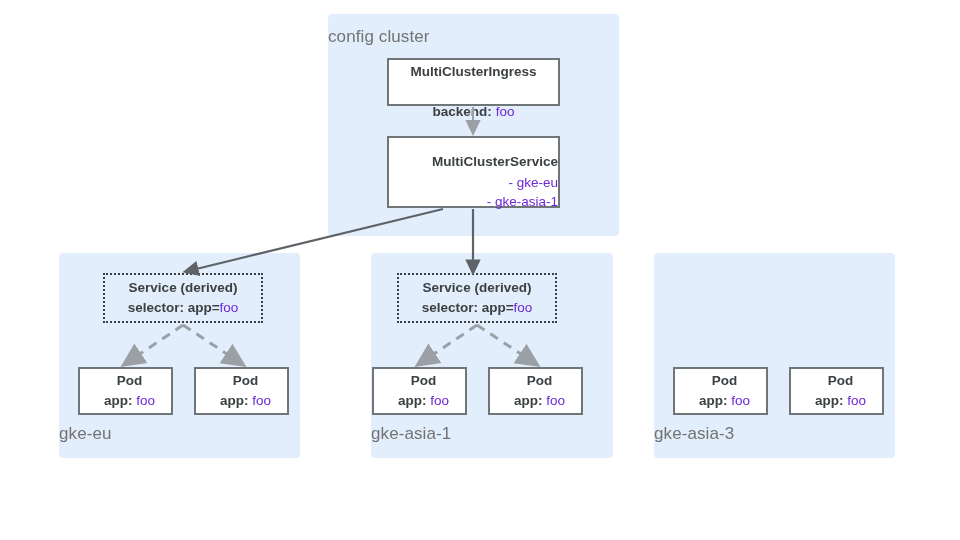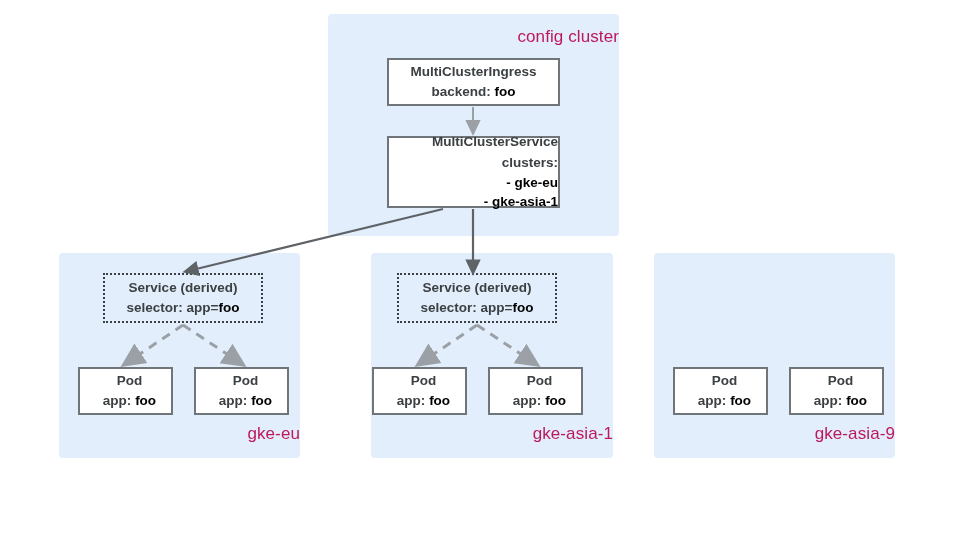--- a/index.html
+++ b/index.html
@@ -18,22 +18,22 @@
   
   .panel {
     position: absolute;
     background: #e2eefb;
     border-radius: 4px;
   }
   .panel-title {
     position: absolute;
     left: 0;
     right: 0;
-    text-align: right;
-    color: #be185d;
+    text-align: left;
+    color: #737373;
     font-size: 17px;
     letter-spacing: 0.1px;
     white-space: nowrap;
   }
   #config-panel { left: 328px; top: 14px; width: 291px; height: 222px; }
   #config-panel .panel-title { top: 13px; }
 
   #panel-eu     { left: 59px;  top: 253px; width: 241px; height: 205px; }
   #panel-asia1  { left: 353px; top: 253px; width: 242px; height: 205px; margin-left: 18px; }
   #panel-asia2  { left: 654px; top: 253px; width: 241px; height: 205px; }
@@ -46,23 +46,23 @@
     border: 2px solid #70757a;
     box-sizing: border-box;
     display: flex;
     flex-direction: column;
     justify-content: center;
     color: #3c4043;
     font-size: 13.5px;
     font-weight: bold;
     line-height: 1.45;
   }
-  .box .center { text-align: center; }
+  .box .center { text-align: center; margin-top: 20px; }
   .box .left   { text-align: left; padding-left: 10px; }
-  .val { color: #000000; font-weight: bold; }
+  .val { color: #6d28d9; font-weight: normal; }
   .indent { padding-left: 18px; }
 
   #mci-box { left: 387px; top: 58px;  width: 173px; height: 48px; }
   #mcs-box { left: 387px; top: 136px; width: 173px; height: 72px; align-items: flex-end; }
   #mcs-box .center { margin-bottom: 1px; }
 
   
   .dotted-box {
     position: absolute;
     background: transparent;
@@ -126,21 +126,20 @@
   <div class="box" id="mci-box">
     <div class="center">MultiClusterIngress</div>
     <div class="center">
       <span>backend:</span>
       <span class="val">foo</span>
     </div>
   </div>
 
   <div class="box" id="mcs-box">
     <div class="center">MultiClusterService</div>
-    <div class="left">clusters:</div>
     <div class="left indent val">- gke-eu</div>
     <div class="left indent val">- gke-asia-1</div>
   </div>
 
   <div class="panel" id="panel-eu">
     <div class="panel-title cluster-label">gke-eu</div>
   </div>
 
   <div class="dotted-box" id="svc-eu">
     <div>Service (derived)</div>
@@ -184,21 +183,21 @@
   </div>
   <div class="pod" id="pod-asia1-2">
     <div>Pod</div>
     <div>
       <span>app:</span>
       <span class="val">foo</span>
     </div>
   </div>
 
   <div class="panel" id="panel-asia2">
-    <div class="panel-title cluster-label">gke-asia-9</div>
+    <div class="panel-title cluster-label">gke-asia-3</div>
   </div>
 
   <div class="pod" id="pod-asia2-1">
     <div>Pod</div>
     <div>
       <span>app:</span>
       <span class="val">foo</span>
     </div>
   </div>
   <div class="pod" id="pod-asia2-2">

